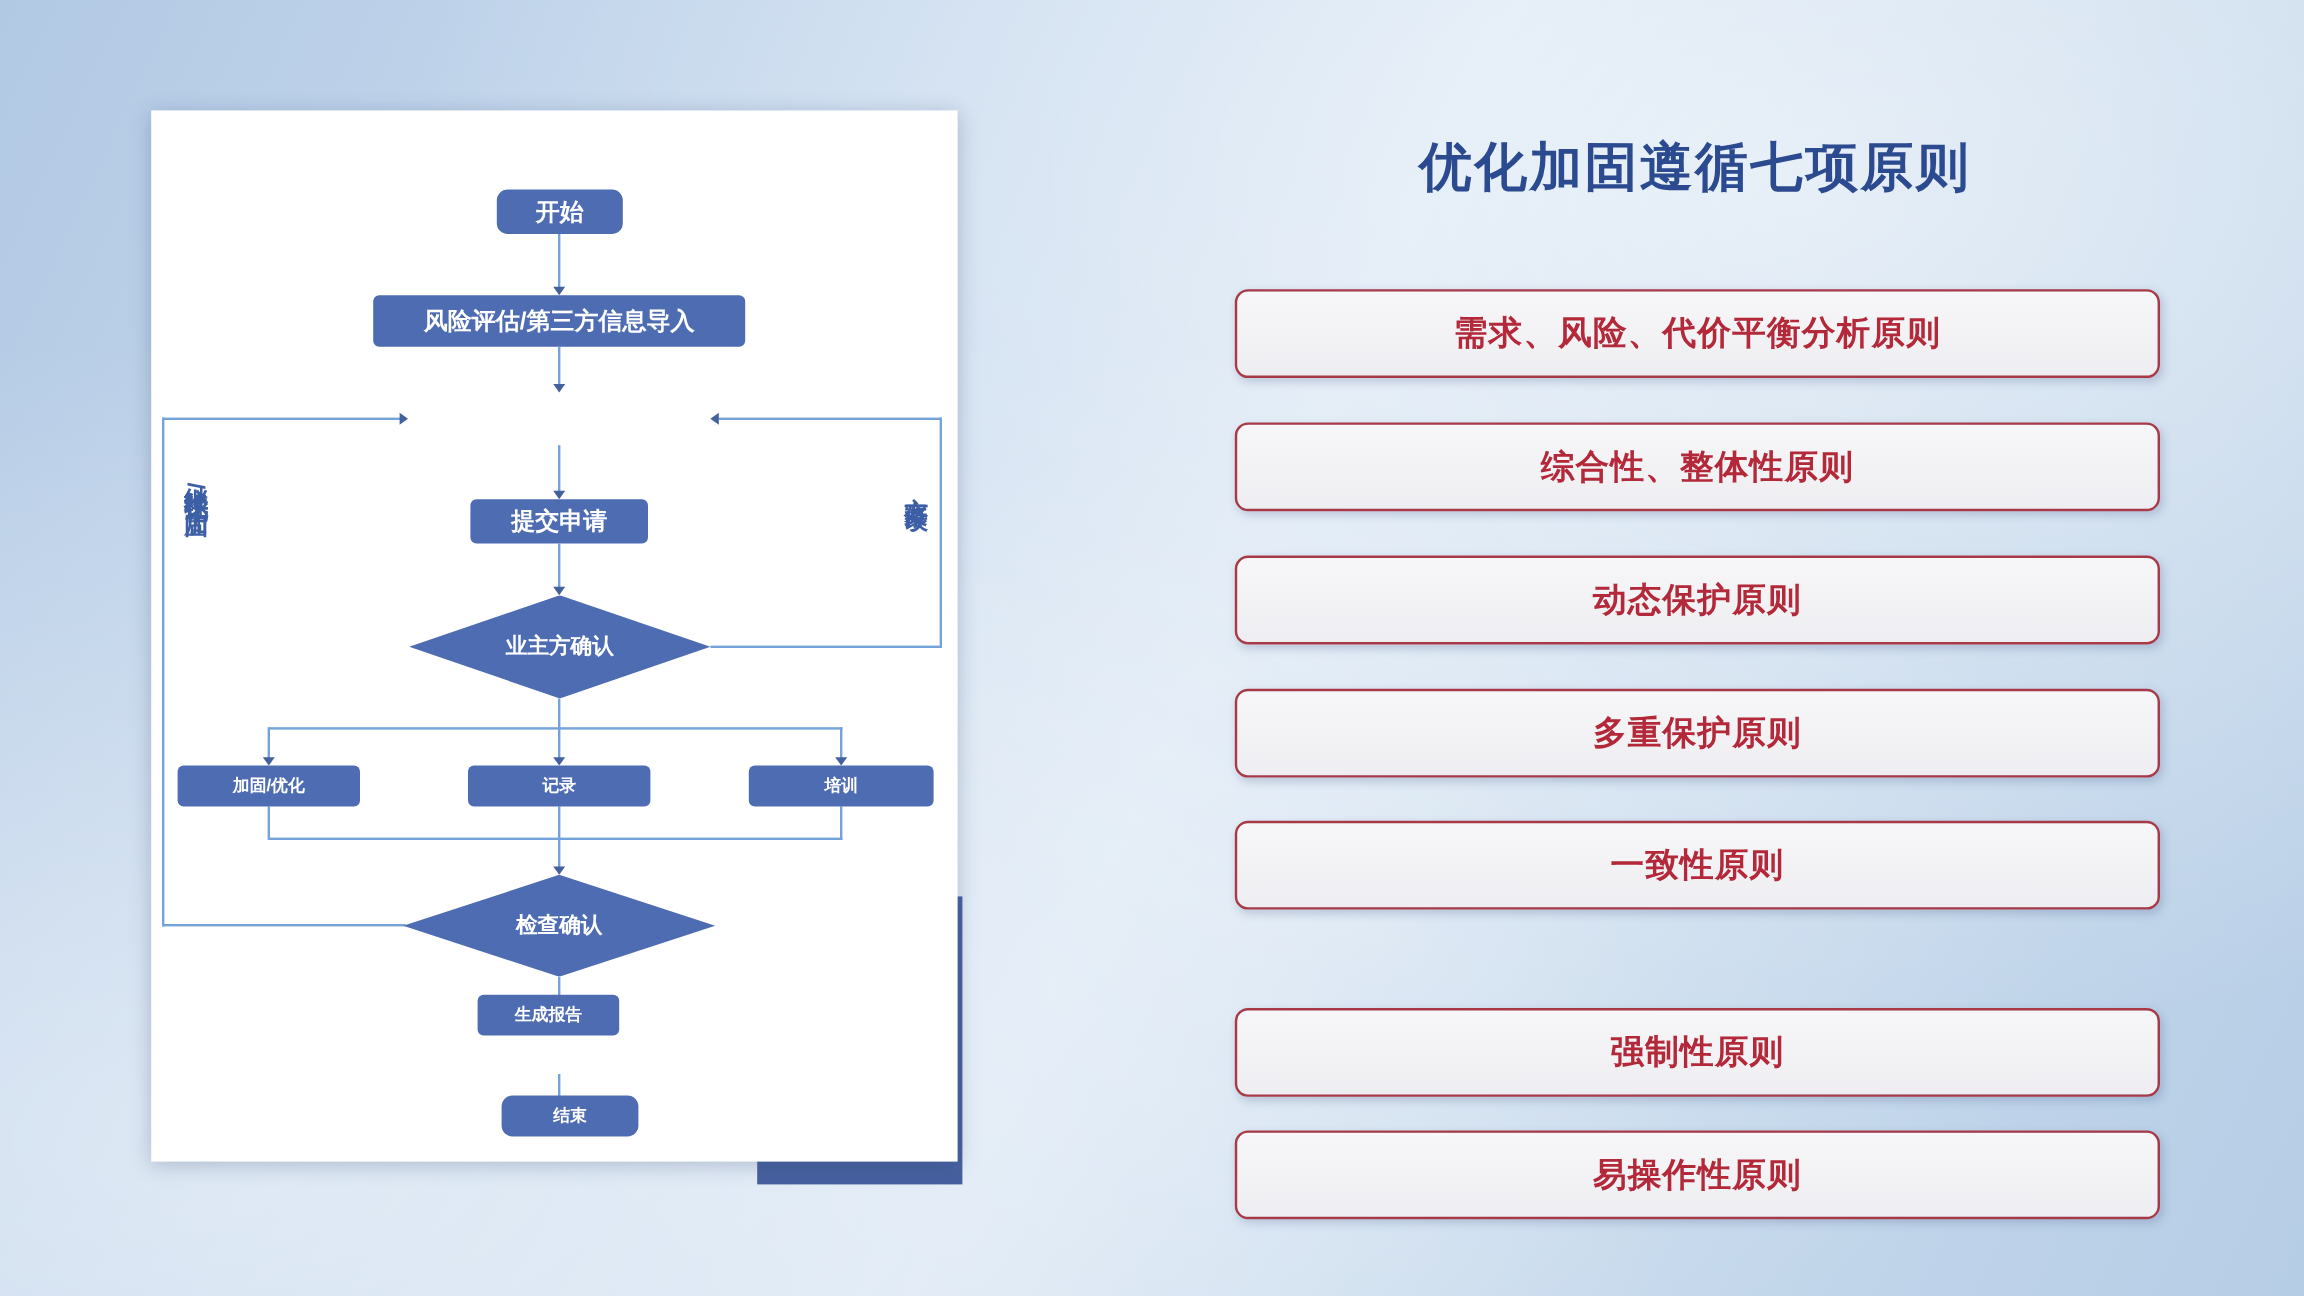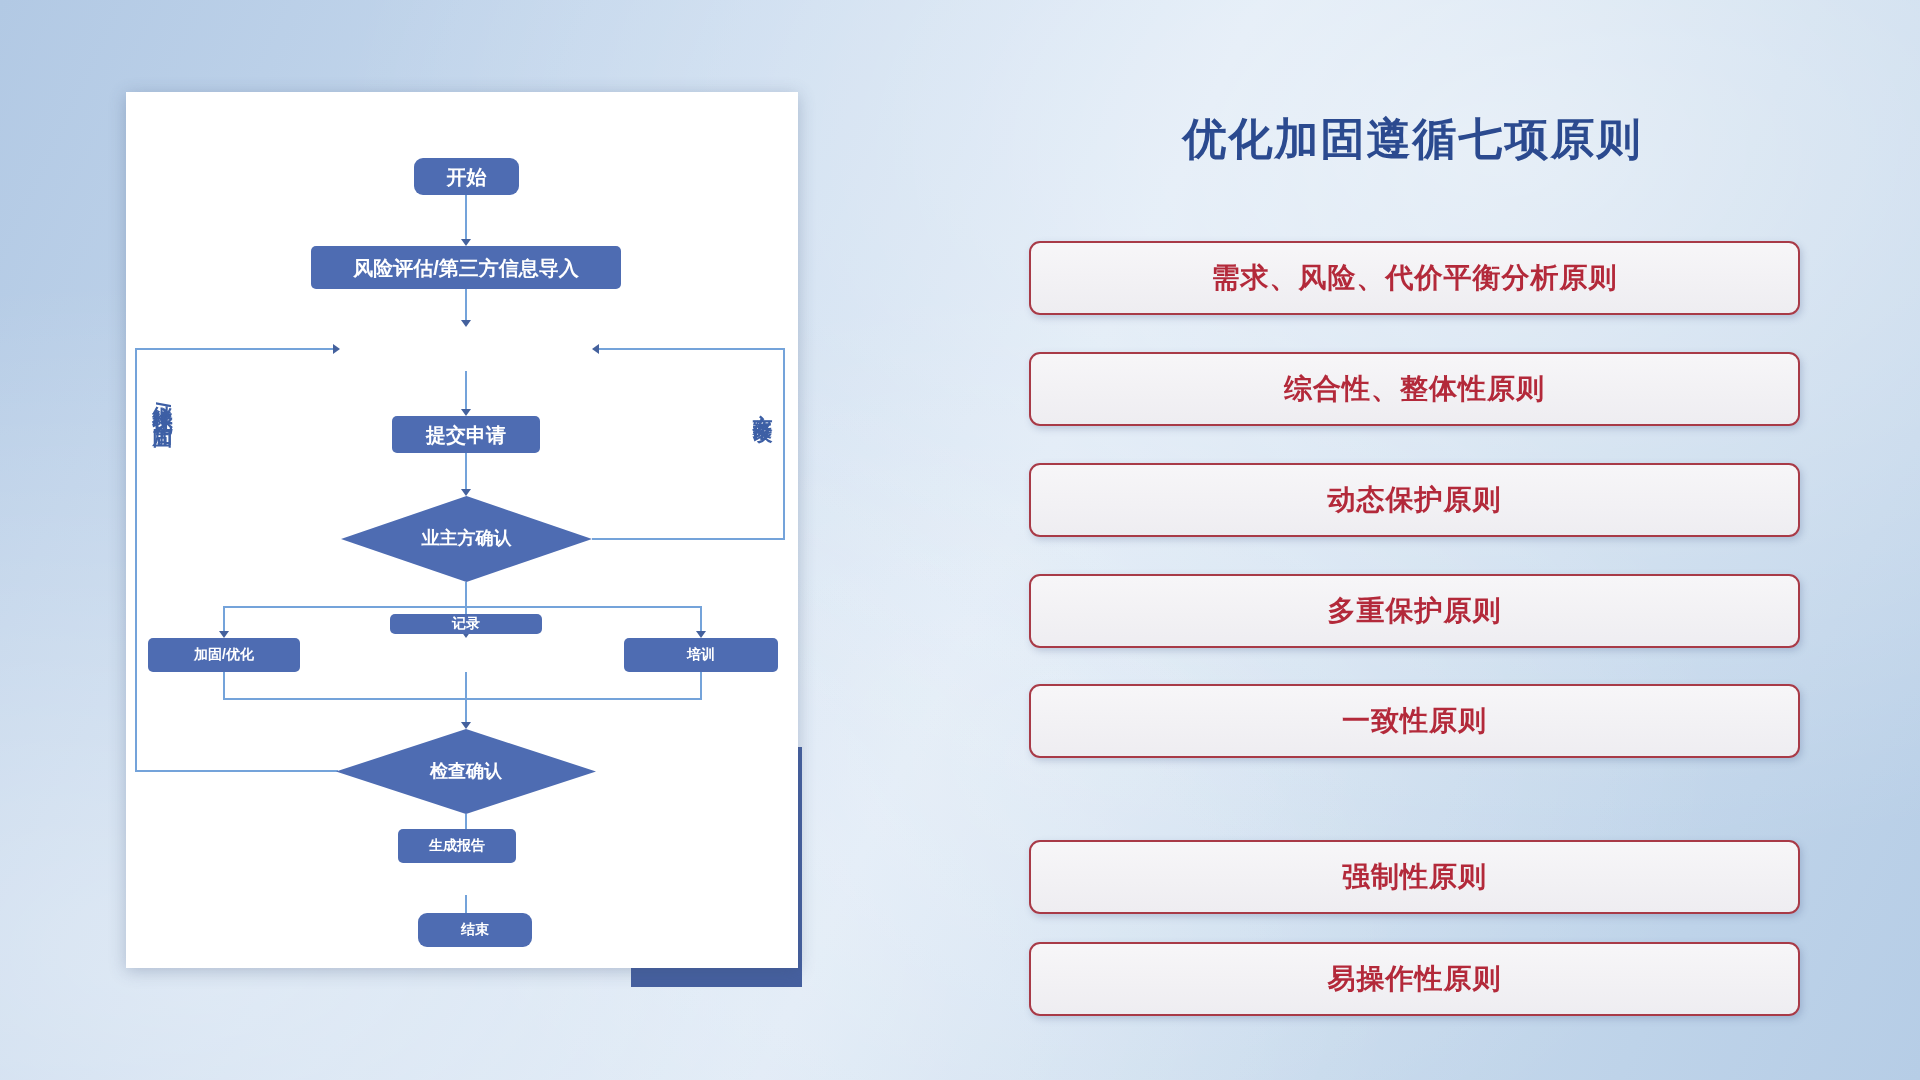--- a/index.html
+++ b/index.html
@@ -120,21 +120,21 @@
 
     <div class="node rect" style="left:185px;top:154px;width:310px;height:43px">风险评估/第三方信息导入</div>
 
 
     <div class="node rect" style="left:266px;top:324px;width:148px;height:37px">提交申请</div>
 
     <div class="node diamond" style="left:215px;top:404px;width:251px;height:86px">业主方确认</div>
 
     <div class="node rect fs19" style="left:22px;top:546px;width:152px;height:34px">加固/优化</div>
 
-    <div class="node rect fs19" style="left:264px;top:522px;width:152px;height:20px">记录</div>
+    <div class="node rect fs19" style="left:264px;top:546px;width:152px;height:34px">记录</div>
 
     <div class="node rect fs19" style="left:498px;top:546px;width:154px;height:34px">培训</div>
 
     <div class="node diamond" style="left:210px;top:637px;width:260px;height:85px">检查确认</div>
 
     <div class="node rect fs19" style="left:272px;top:737px;width:118px;height:34px">生成报告</div>
 
     <div class="node pill fs19" style="left:292px;top:821px;width:114px;height:34px">结束</div>
 
     <div class="vlabel" style="left:24px;top:298px;height:165px">继续优化/加固</div>

